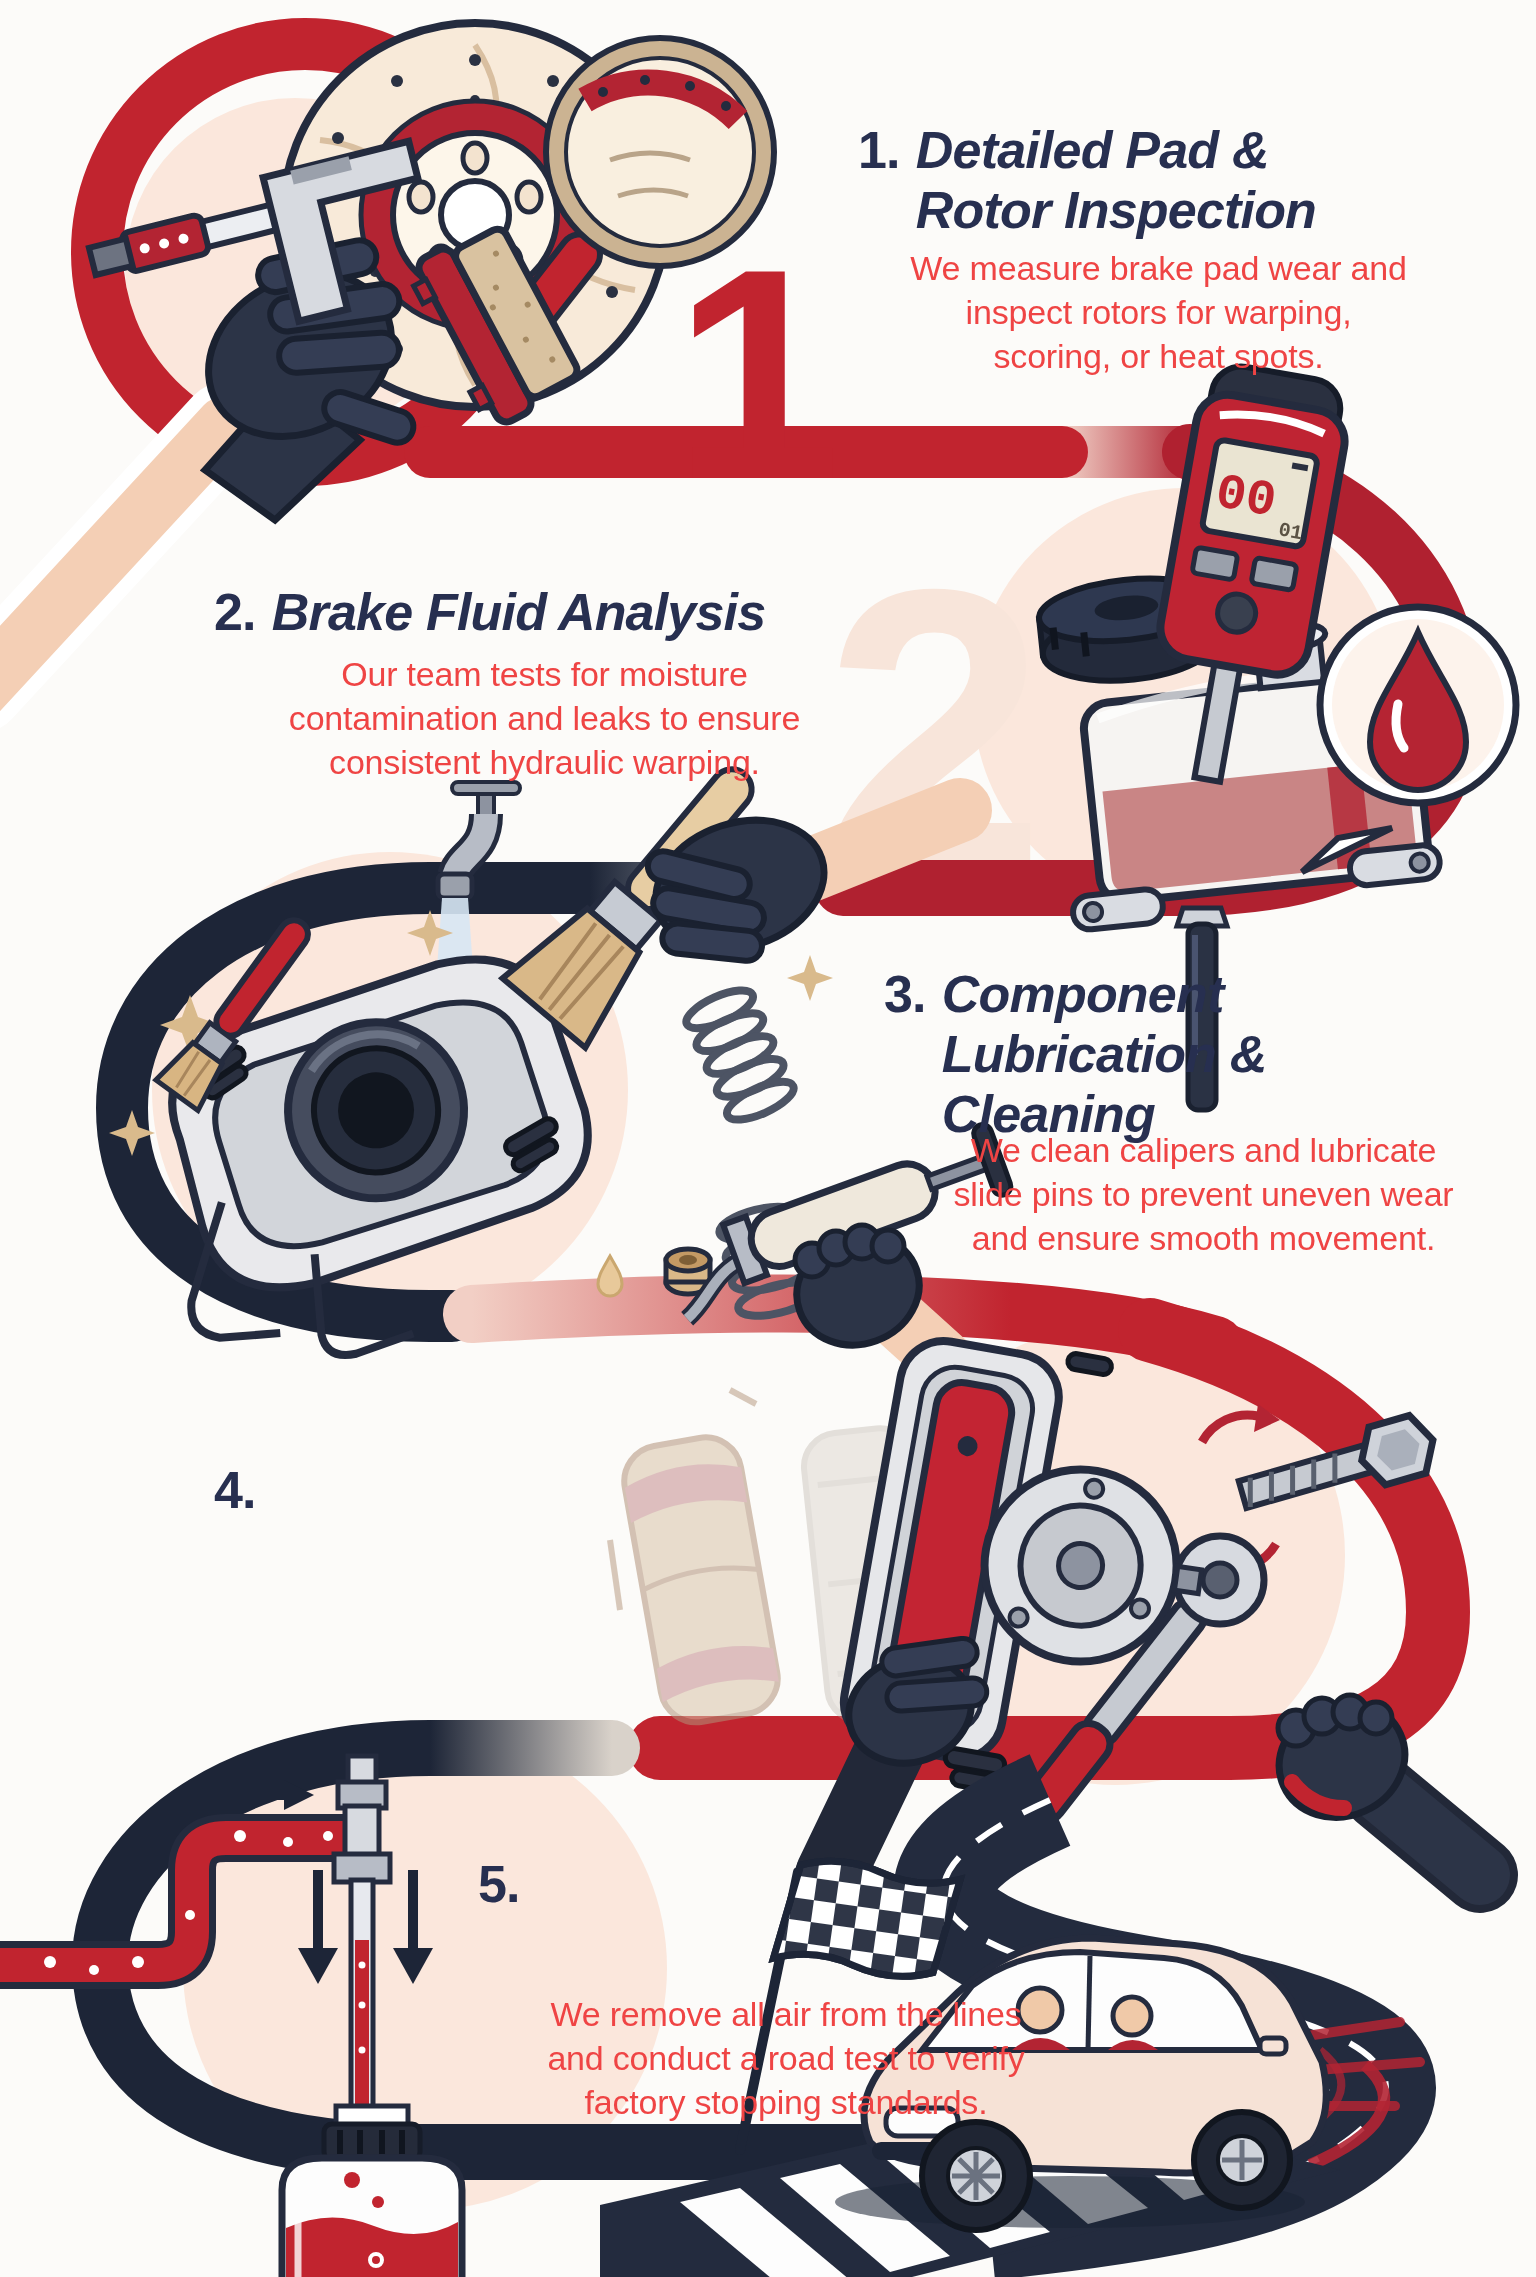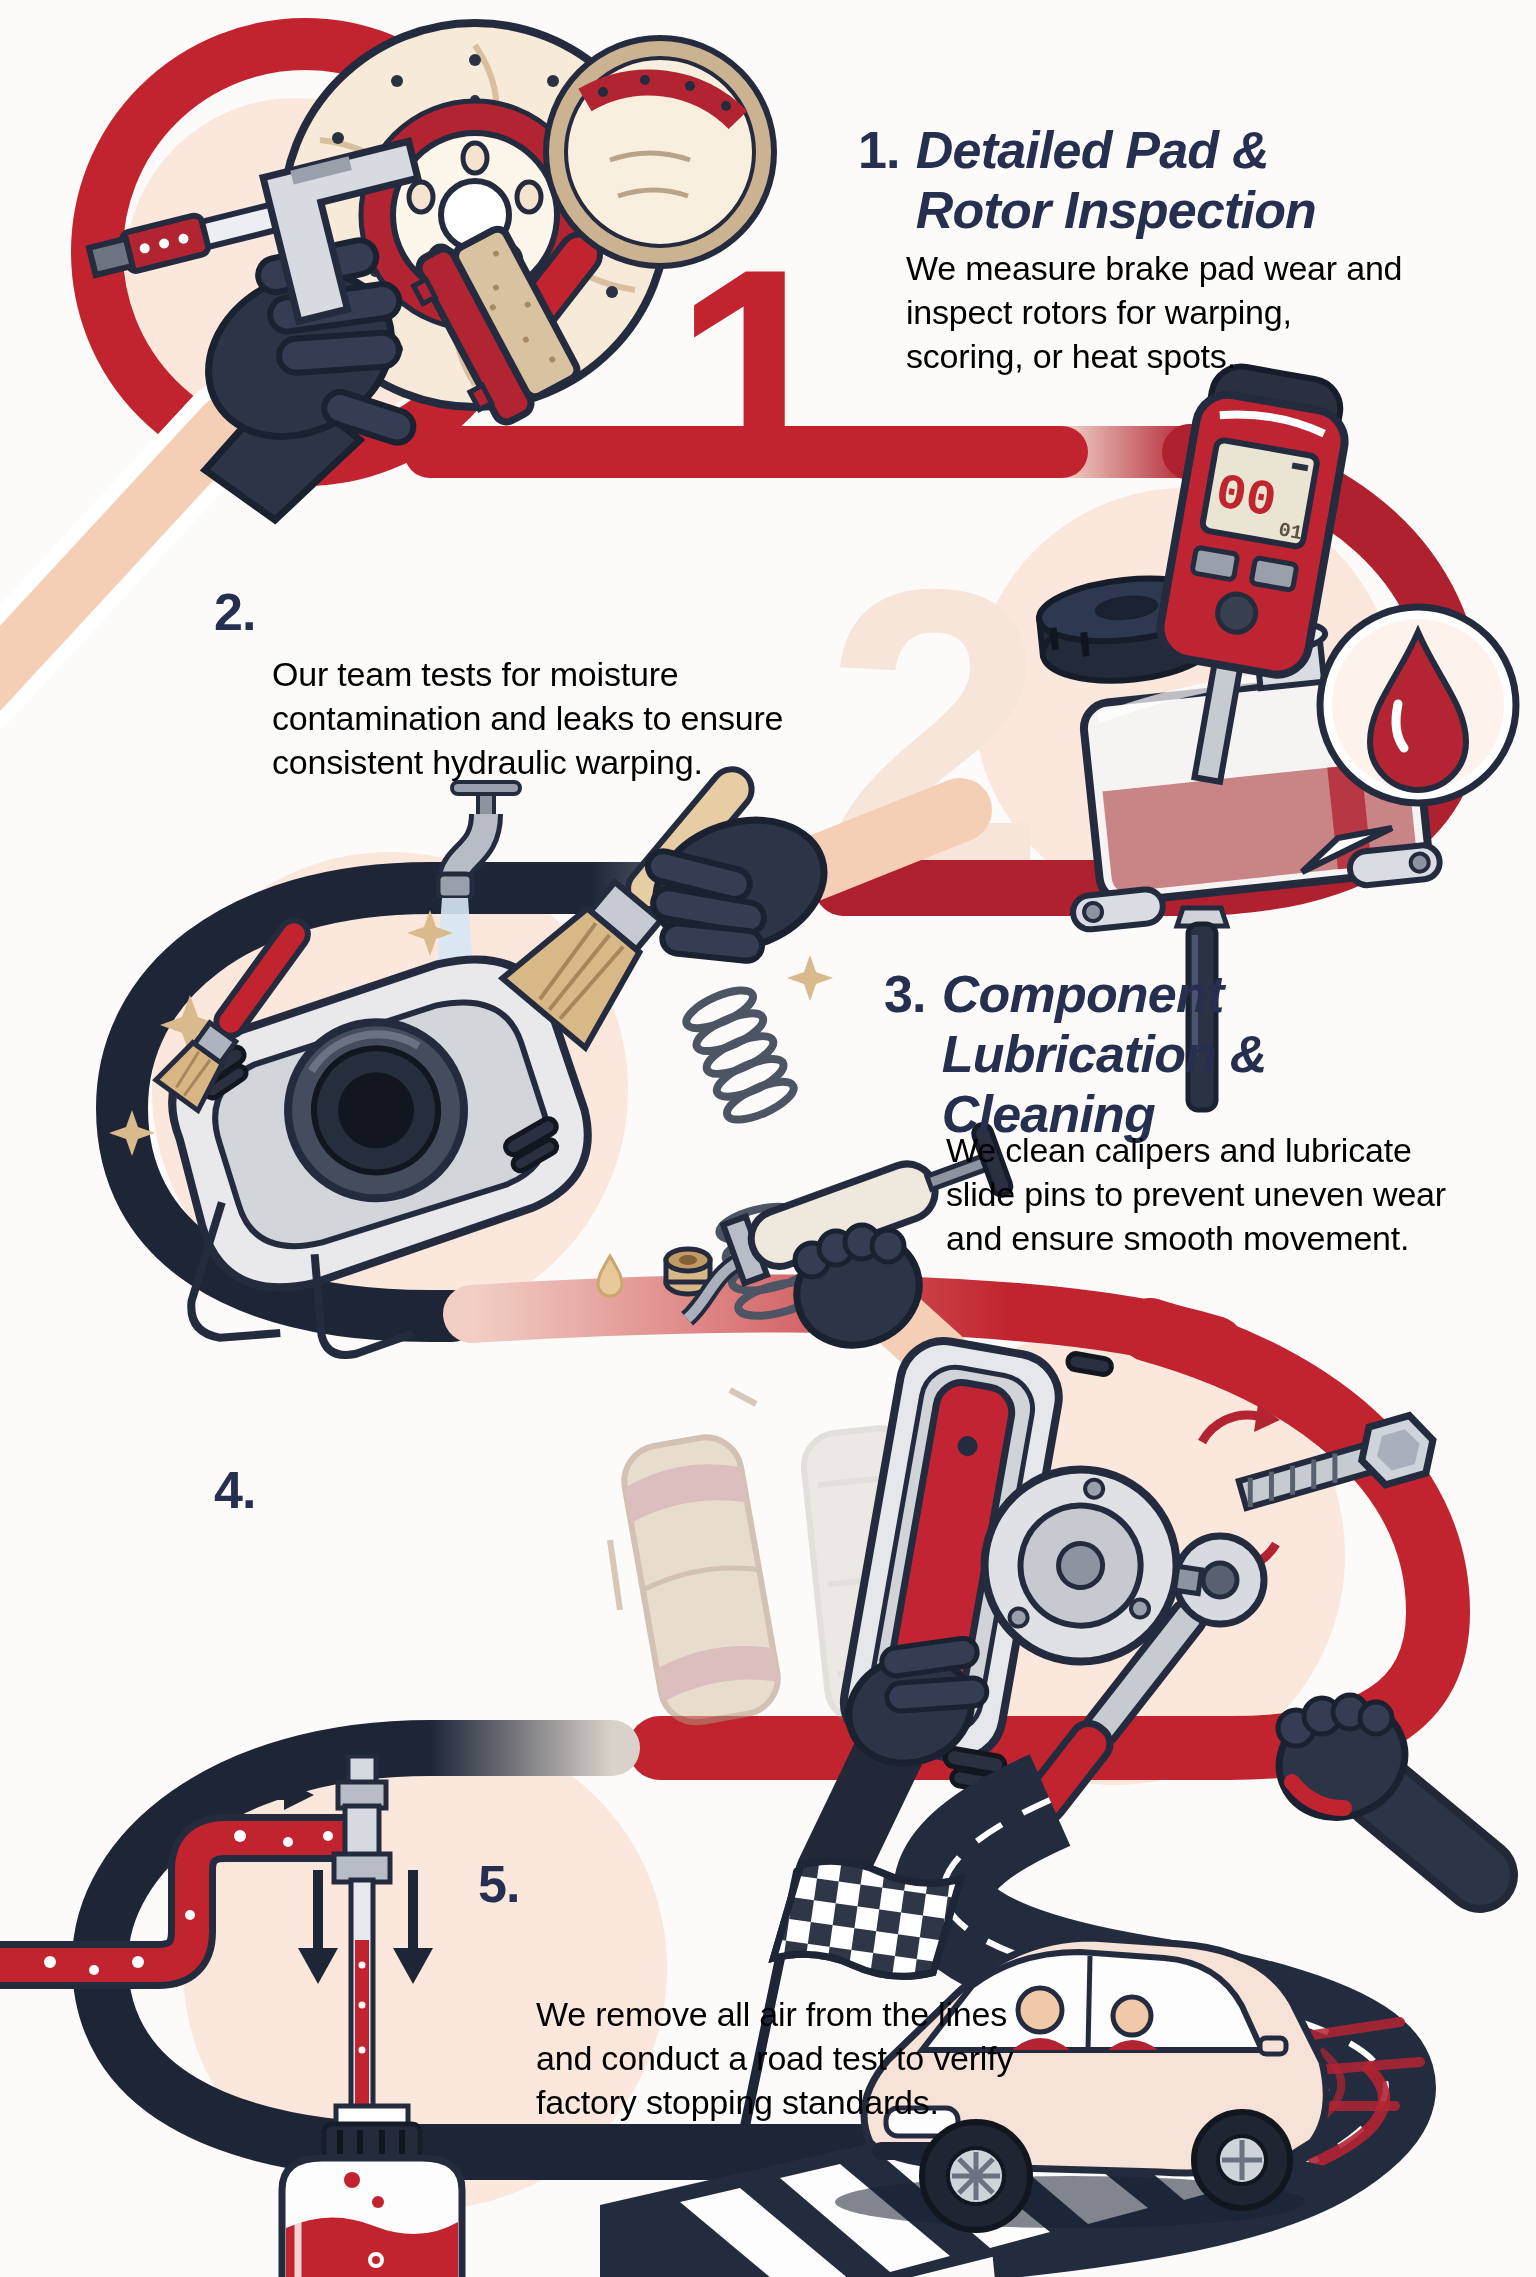--- a/index.html
+++ b/index.html
@@ -12,21 +12,21 @@
   svg{display:block; overflow:visible;}
   .step-title{
     position:absolute; display:flex; gap:16px;
     font:700 52px/60px "Liberation Sans", sans-serif;
     color:#272f50; letter-spacing:-0.8px;
   }
   .step-title .ttl{display:block;font-style:italic;}
   .step-body{
     position:absolute;
     font:400 34px/44px "Liberation Sans", sans-serif;
-    color:#000000; letter-spacing:-0.2px;
+    color:#ef4444; letter-spacing:-0.2px;text-align:center;
   }
   .wm1{font:700 300px "Liberation Sans", sans-serif;}
   .wm2{font:700 400px "Liberation Sans", sans-serif;}
   .lcd-main{font:700 50px "Liberation Mono", monospace;}
   .lcd-sub{font:700 20px "Liberation Mono", monospace;}
 </style>
 </head>
 <body>
 
 <div class="canvas">
@@ -547,20 +547,21 @@
   </svg>
 
   <div class="step-title" style="left:858px;top:120px">
     <span class="num">1.</span>
     <span class="ttl" style="width:480px">Detailed Pad &amp; Rotor Inspection</span>
   </div>
   <div class="step-body" style="left:906px;top:246px;width:505px">We measure brake pad wear and inspect rotors for warping, scoring, or heat spots.</div>
 
   <div class="step-title" style="left:214px;top:582px">
     <span class="num">2.</span>
+    <span class="ttl">Brake Fluid Analysis</span>
   </div>
   <div class="step-body" style="left:272px;top:652px;width:545px">Our team tests for moisture contamination and leaks to ensure consistent hydraulic warping.</div>
 
   <div class="step-title" style="left:884px;top:964px">
     <span class="num">3.</span>
     <span class="ttl" style="width:400px">Component Lubrication &amp; Cleaning</span>
   </div>
   <div class="step-body" style="left:946px;top:1128px;width:515px">We clean calipers and lubricate slide pins to prevent uneven wear and ensure smooth movement.</div>
 
   <div class="step-title" style="left:214px;top:1460px">

